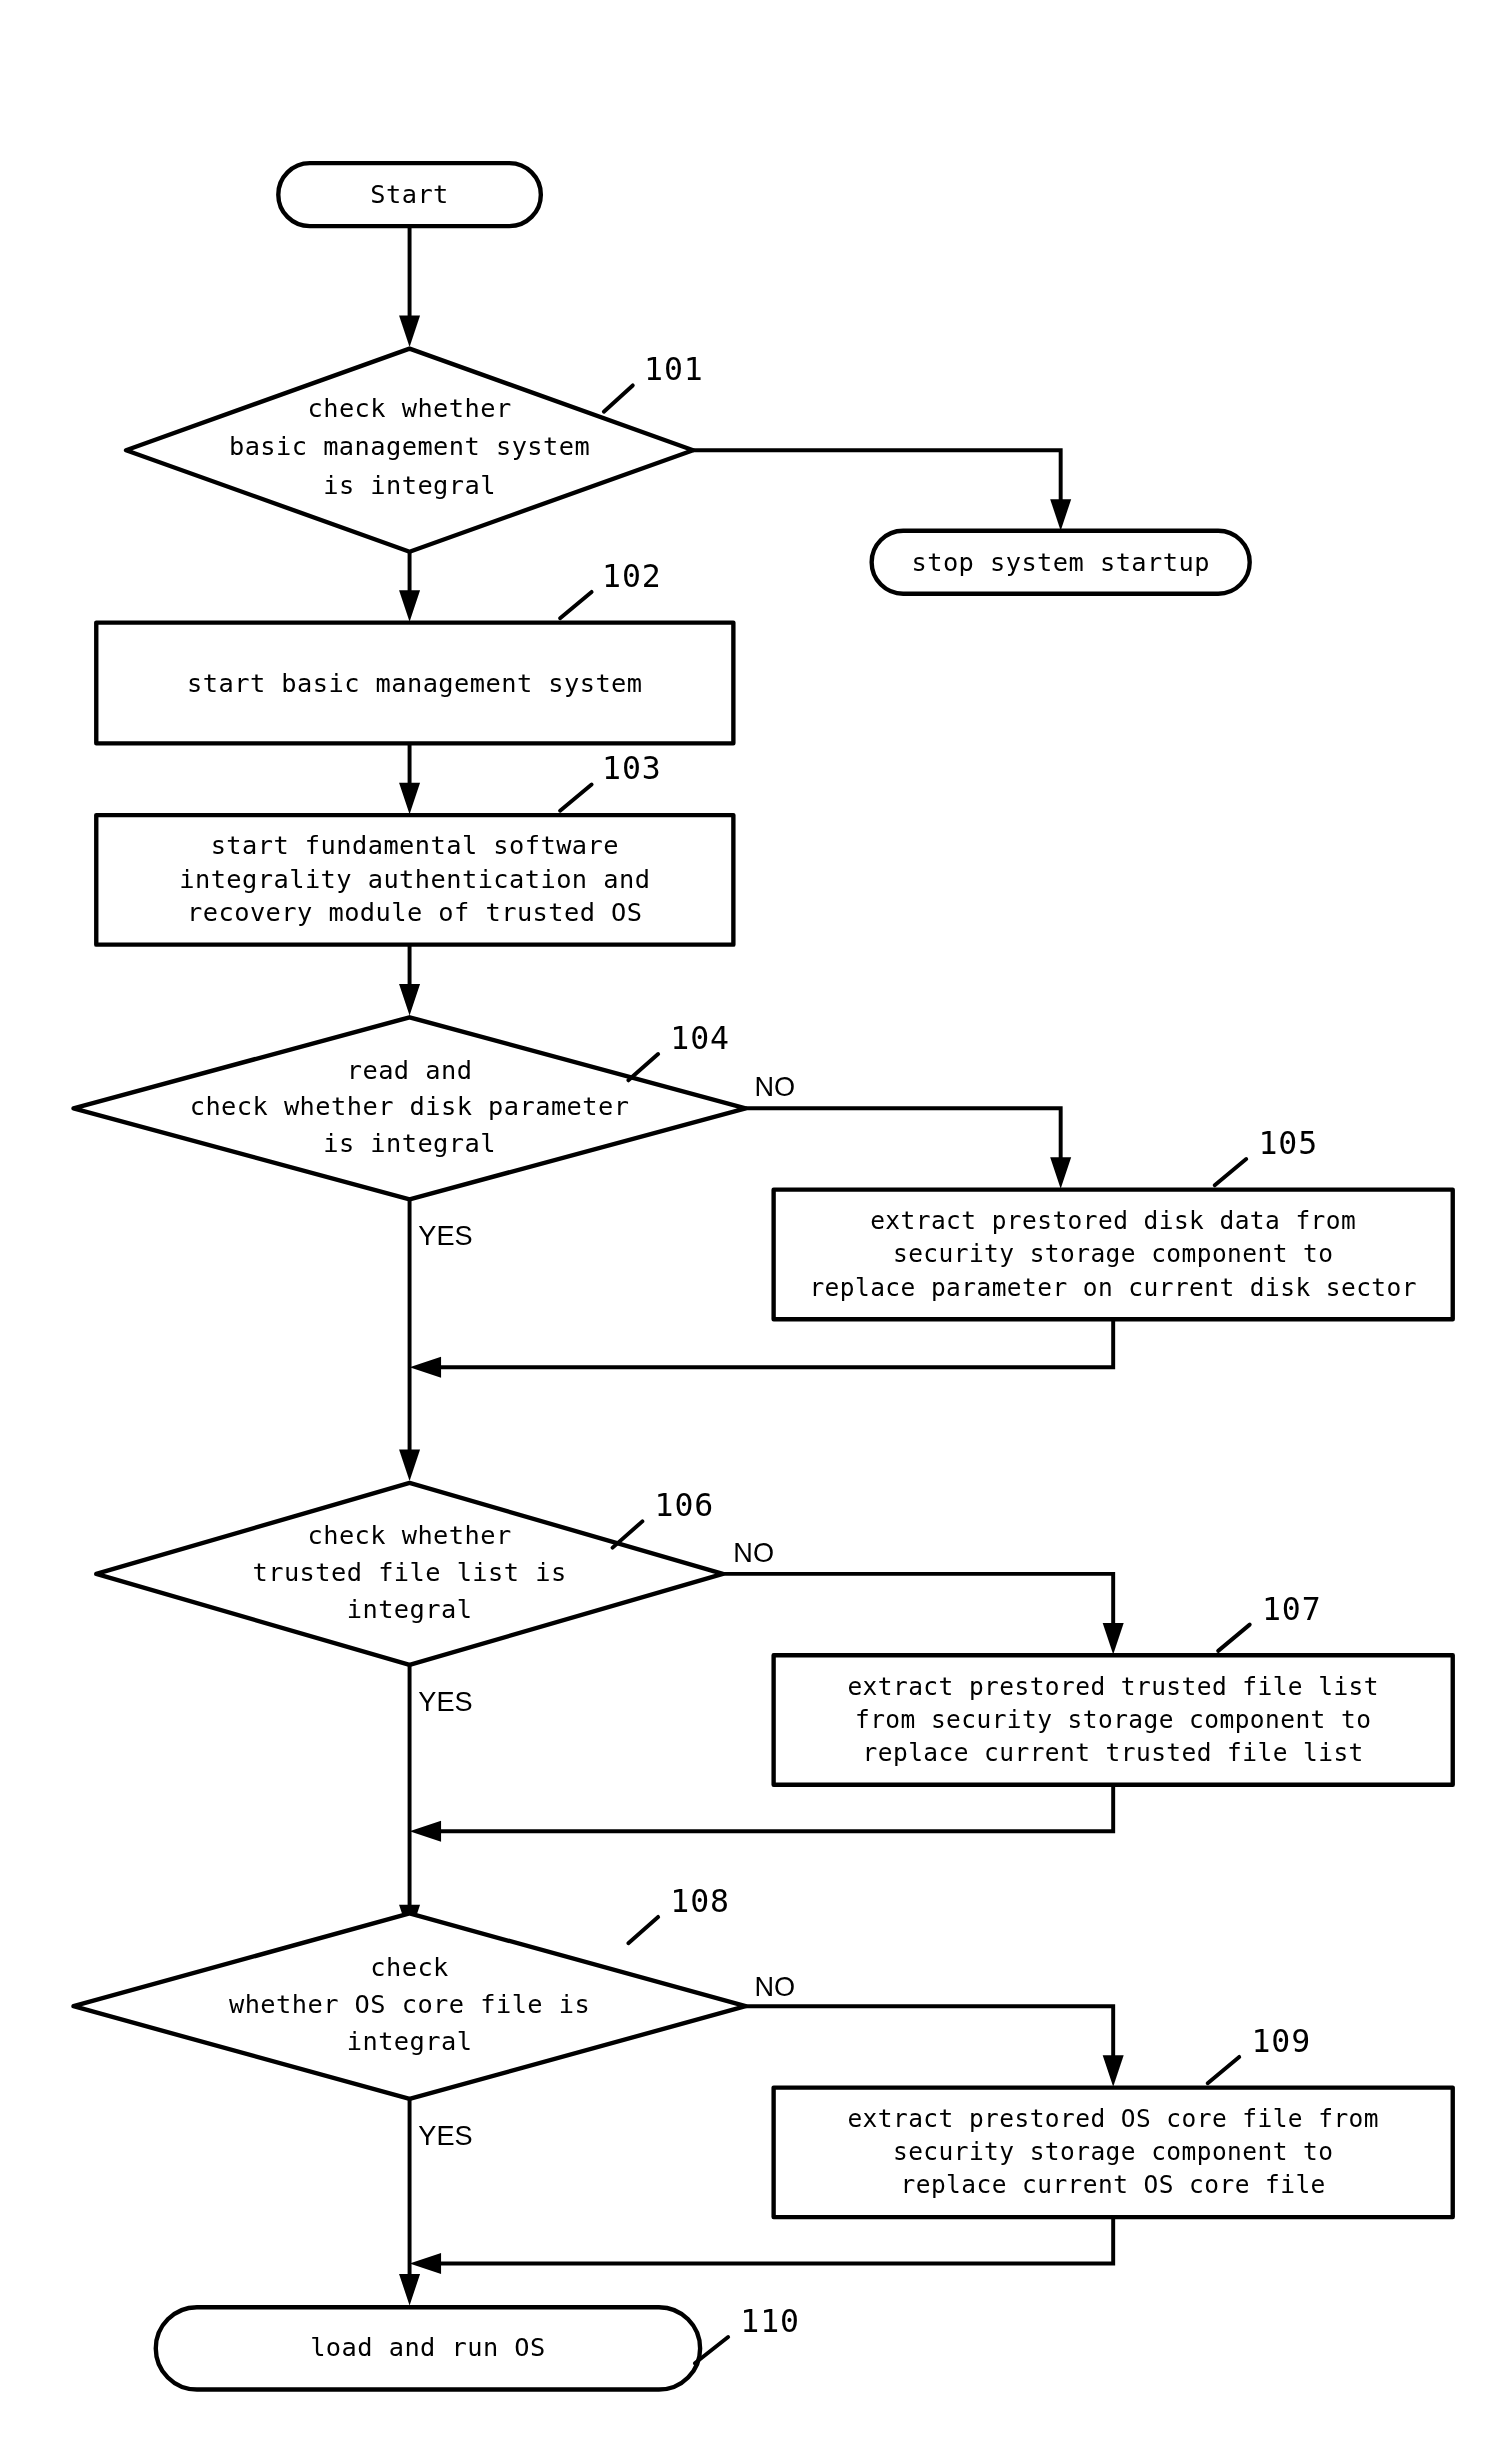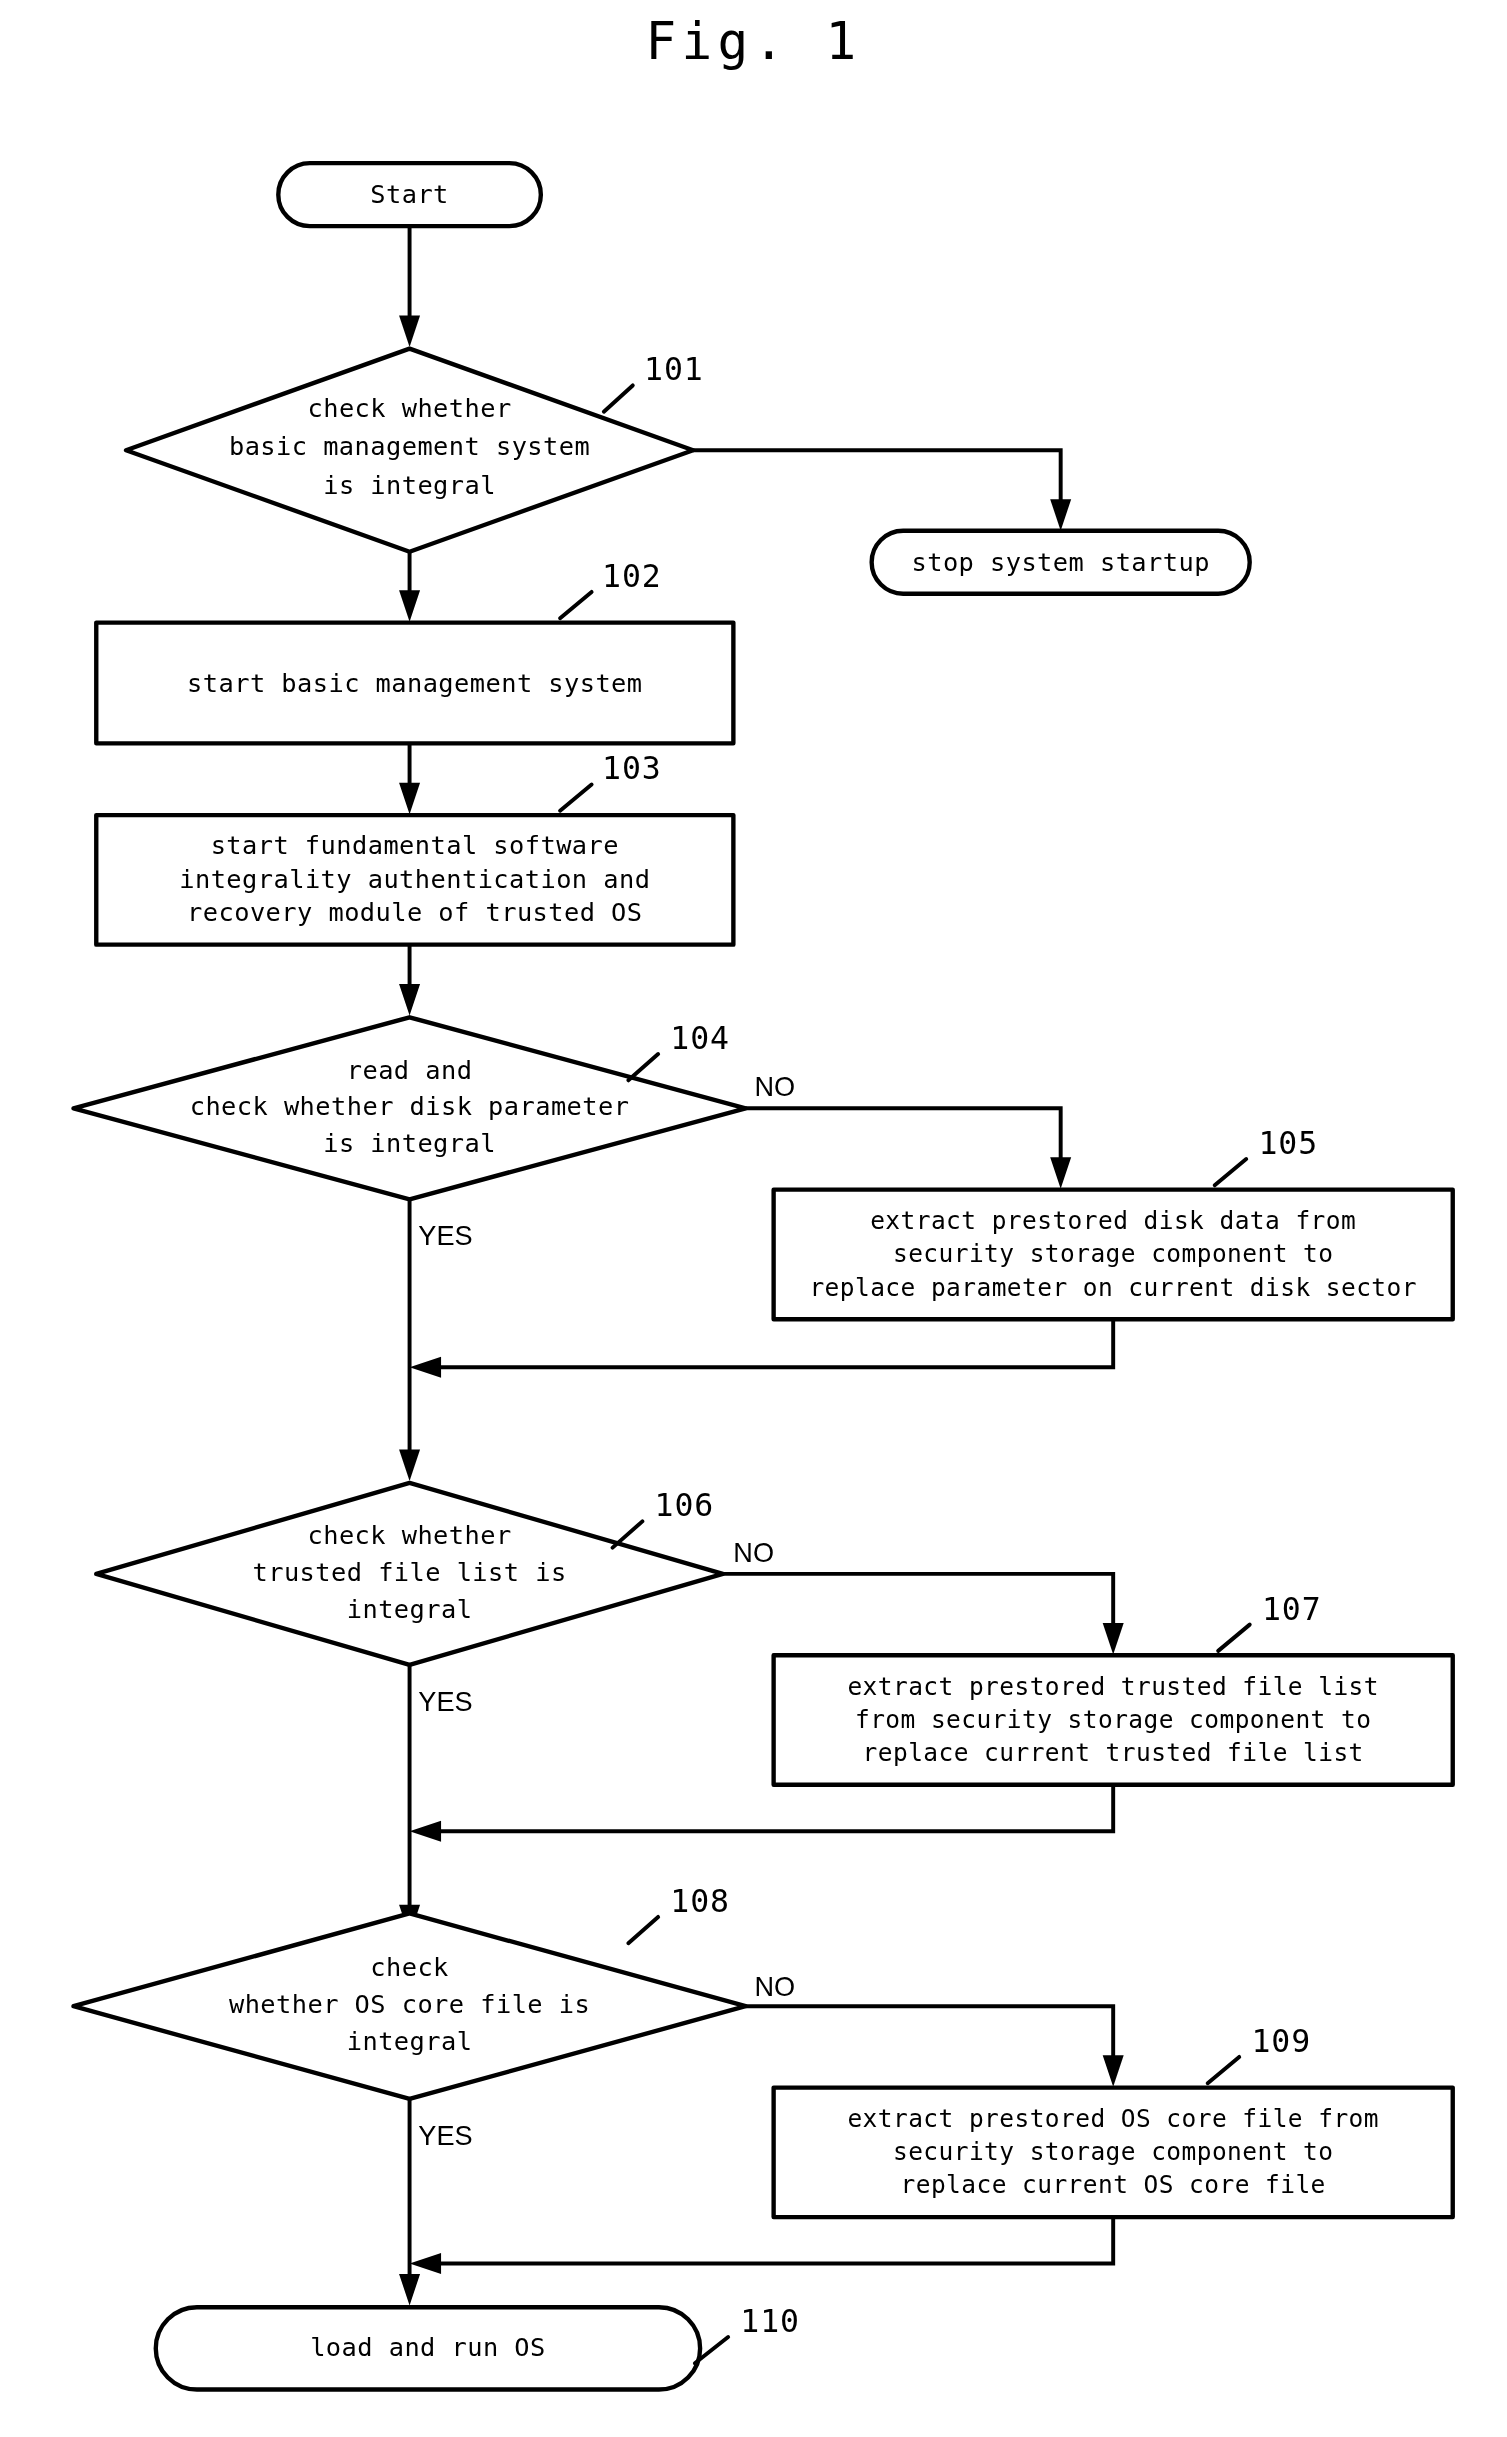--- a/index.html
+++ b/index.html
@@ -83,21 +83,20 @@
     stroke: #000000;
     stroke-width: 4.5;
     stroke-linecap: round;
   }
 </style>
 </head>
 <body>
 
 <div id="page">
 
-  <div id="fig-title">Fig. 1</div>
 
   <svg id="flow" viewBox="0 0 1722 2785">
 
     <g>
       <rect class="shape-stroke" x="318" y="186" width="300" height="72" rx="36" ry="36"></rect>
       <text class="node-text" x="468" y="224">Start</text>
     </g>
 
     <g>
       <path class="conn" d="M468,258 L468,376"></path>

